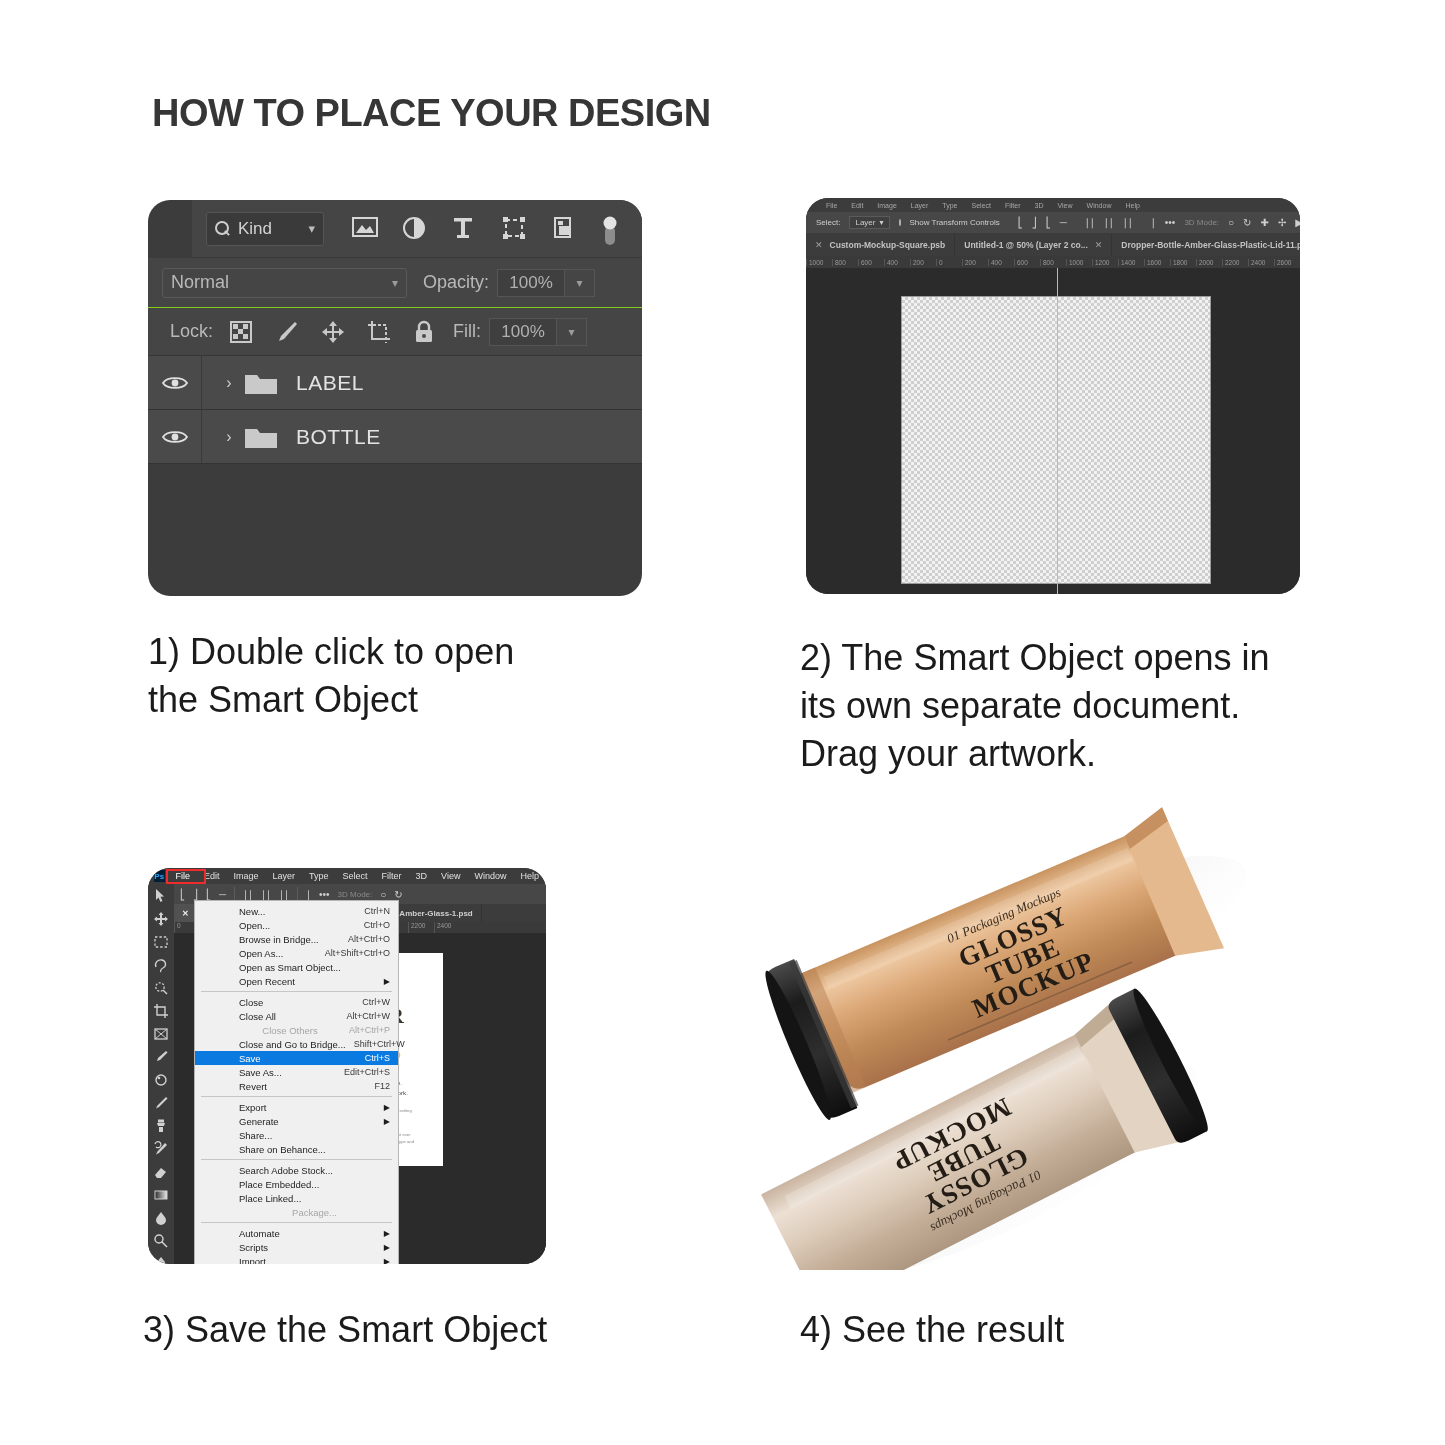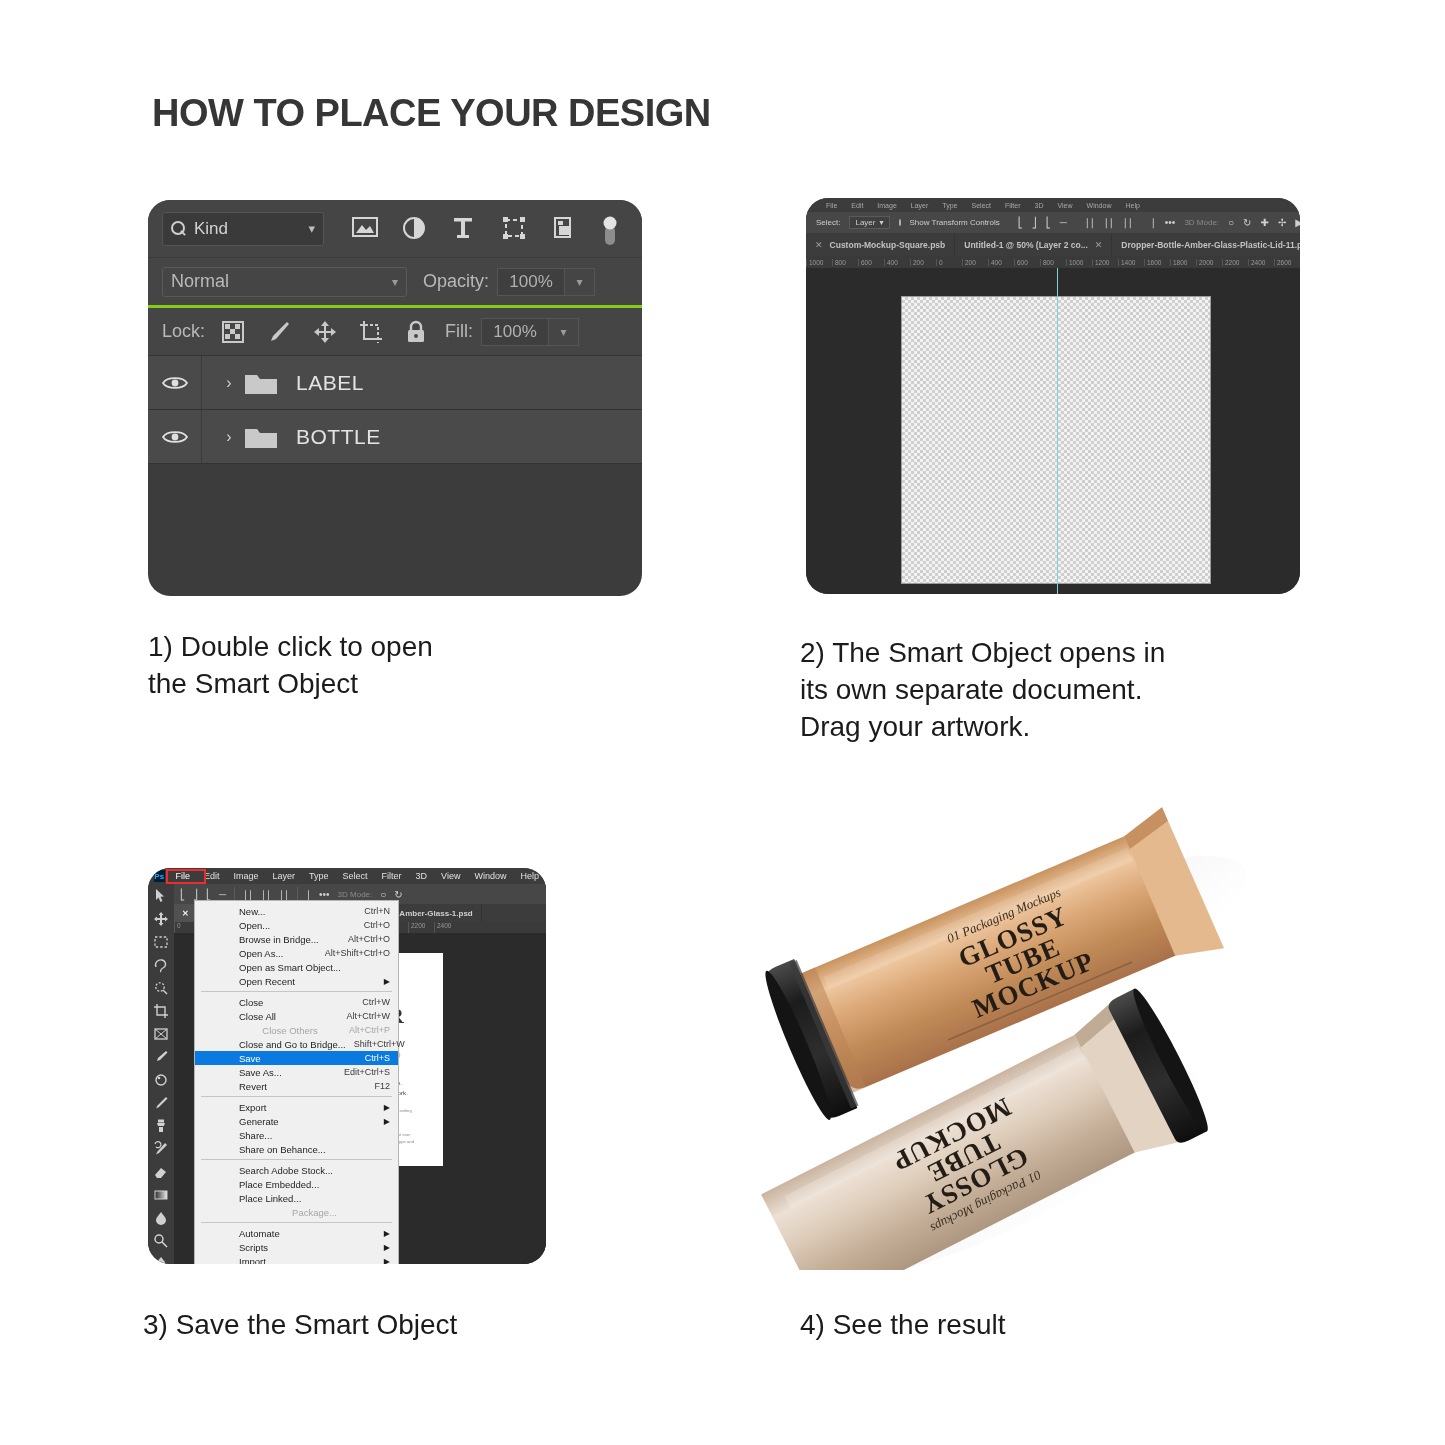--- a/index.html
+++ b/index.html
@@ -40,20 +40,21 @@
     letter-spacing: .3px;
   }
   .lp-tab.active { background: #4a4a4a; color: #f2f2f2; }
   .lp-tab.inactive { background: #3c3c3c; color: #c8c8c8; }
   .lp-tabrest { flex: 1; background: #383838; }
 
   .lp-filter {
     height: 58px; background: #454545;
     display: flex; align-items: center; padding: 0 14px; gap: 0;
     border-bottom: 1px solid #3a3a3a;
+    margin-left: 44px;
   }
   .kind-box {
     width: 175px; height: 34px; background: #3a3a3a; border: 1px solid #555;
     border-radius: 3px; display: flex; align-items: center; padding: 0 8px;
     color: #d2d2d2; font-size: 17px; gap: 8px; position: relative;
   }
   .kind-box .mag { position: relative; width: 15px; height: 15px; flex: none; }
   .kind-box .mag::before {
     content:""; position:absolute; width:10px; height:10px; border:2px solid #cfcfcf;
     border-radius:50%; left:0; top:0;
@@ -63,21 +64,21 @@
     transform: rotate(-45deg); left:11px; top:9px;
   }
   .kind-box .chev { margin-left:auto; color:#bcbcbc; font-size:13px; }
 
   .filter-icons { display:flex; align-items:center; gap:24px; margin-left: 28px; }
   .fi { width: 26px; height: 26px; position: relative; color:#d6d6d6; }
   .fi svg { display:block; }
 
   .lp-blend {
     height: 50px; background: #454545; display:flex; align-items:center;
-    padding: 0 14px; border-bottom: 3px solid #84cc16;
+    padding: 0 14px; border-bottom: 1px solid #84cc16;
   }
   .blend-select {
     width: 245px; height: 30px; background: #454545; border:1px solid #5a5a5a;
     border-radius:3px; display:flex; align-items:center; padding:0 8px;
     color:#b9b9b9; font-size:18px;
   }
   .blend-select .chev { margin-left:auto; font-size:12px; color:#9b9b9b; }
   .lbl { color:#b9b9b9; font-size:18px; margin-left:16px; }
   .val-box {
     height: 28px; min-width: 68px; background:#3f3f3f; border:1px solid #555;
@@ -249,21 +250,21 @@
     border: 2.5px solid #ef2b2b; z-index: 30;
   }
 
   
   #step4-art { position:absolute; left: 760px; top: 730px; width: 560px; height: 540px; }
 
   
   .caption {
     position:absolute;
     font-family:"Liberation Sans", sans-serif;
-    font-size: 28px; color:#1b1b1b; line-height: 1.33;
+    font-size: 36px; color:#1b1b1b; line-height: 1.33;
     font-weight: 300; white-space: pre-line;
   }
   #cap1 { left: 148px; top: 628px; }
   #cap2 { left: 800px; top: 634px; }
   #cap3 { left: 143px; top: 1306px; }
   #cap4 { left: 800px; top: 1306px; }
 </style>
 </head>
 <body>
 
@@ -327,21 +328,21 @@
     <div class="blend-select">
       <span>Normal</span>
       <span class="chev">▾</span>
     </div>
     <span class="lbl">Opacity:</span>
     <span class="val-box">100%</span>
     <span class="val-arrow">▾</span>
   </div>
 
   <div class="lp-lock">
-    <span class="lbl" style="margin-left:0">Lock:</span>
+    <span class="lbl" style="margin-left:8px">Lock:</span>
     <span class="lock-icons">
       <span class="li">
         <svg width="24" height="24" viewBox="0 0 24 24">
             <rect x="2" y="2" width="20" height="20" fill="none" stroke="#c9c9c9" stroke-width="2"></rect>
             <rect x="4" y="4" width="5" height="5" fill="#c9c9c9"></rect>
             <rect x="14" y="4" width="5" height="5" fill="#c9c9c9"></rect>
             <rect x="9" y="9" width="5" height="5" fill="#c9c9c9"></rect>
             <rect x="4" y="14" width="5" height="5" fill="#c9c9c9"></rect>
             <rect x="14" y="14" width="5" height="5" fill="#c9c9c9"></rect>
           </svg>

